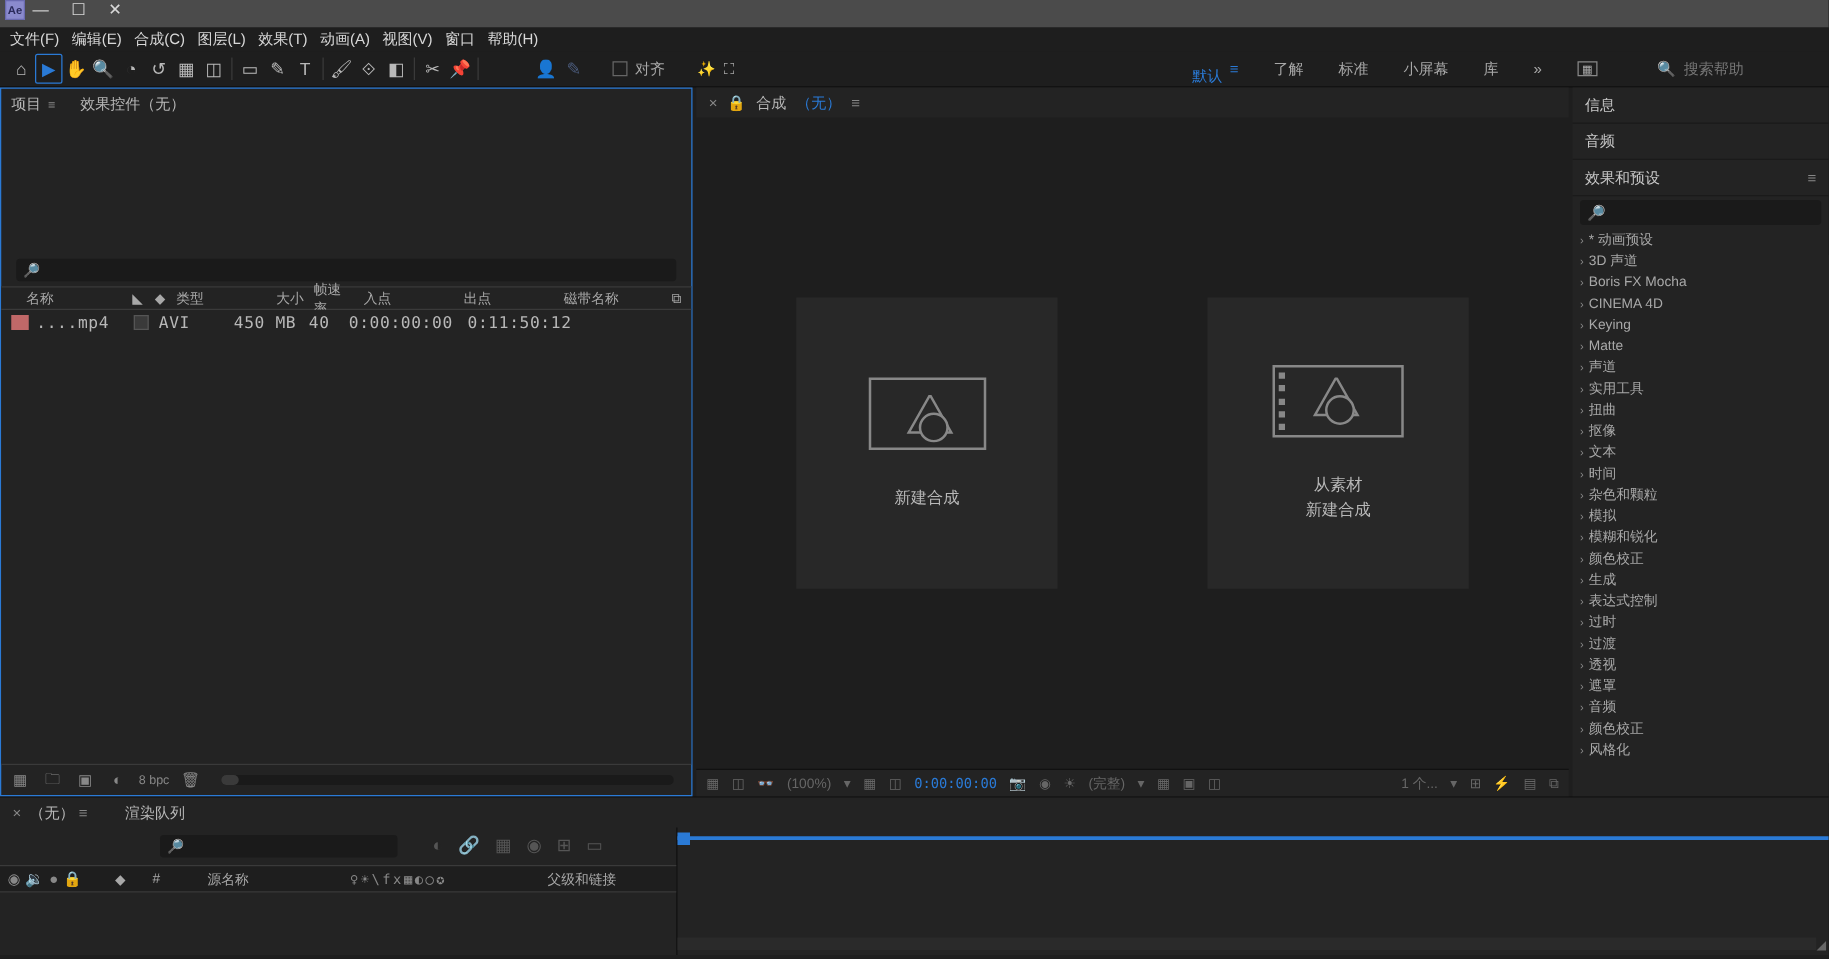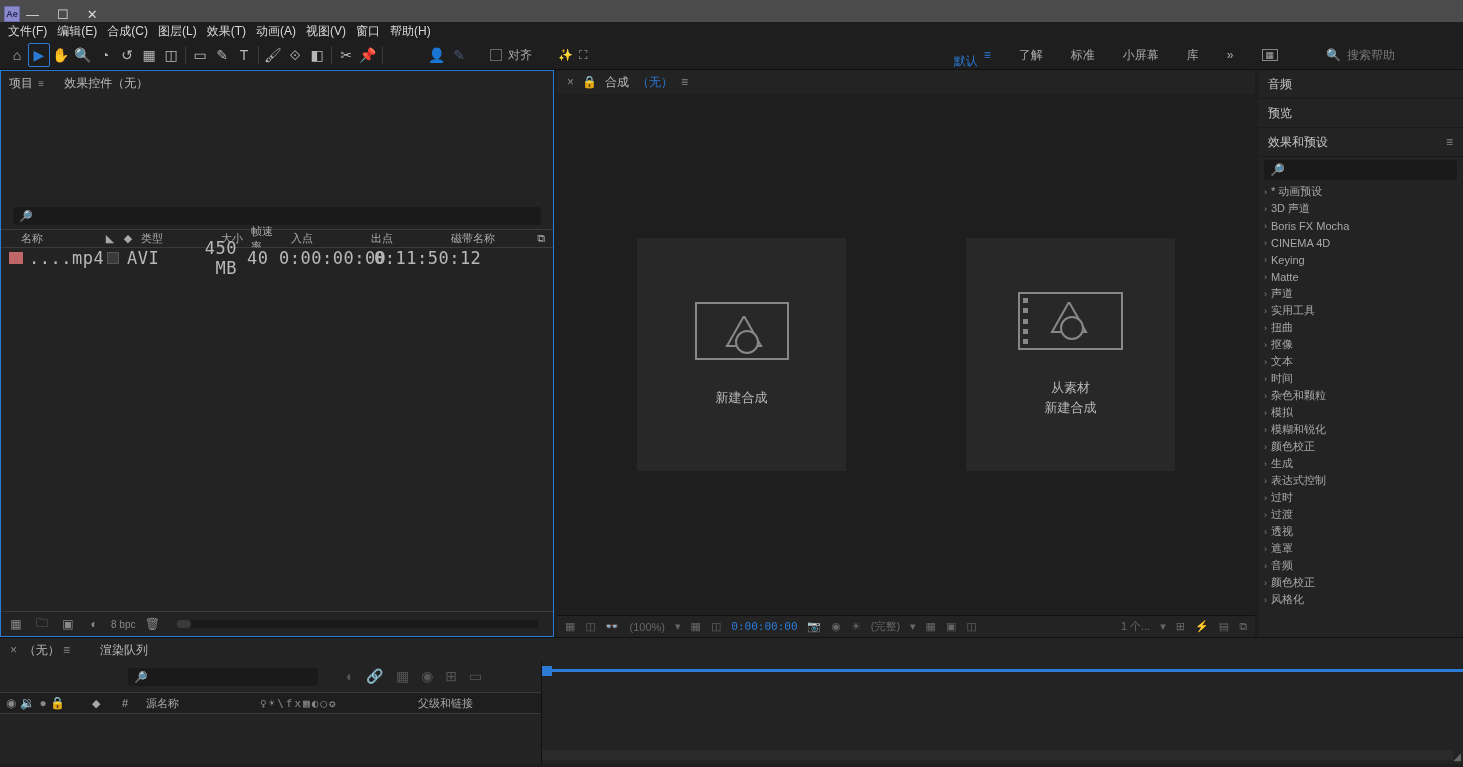--- a/index.html
+++ b/index.html
@@ -1,17 +1,17 @@
 <!DOCTYPE html>
 <html><head>
 <meta charset="utf-8">
 <style>
 * { margin:0; padding:0; box-sizing:border-box; font-family:"Microsoft YaHei","Segoe UI",Arial,sans-serif; }
 body { background:#1e1e1e; color:#b8b8b8; font-size:12px; width:1463px; height:767px; overflow:hidden; }
-.titlebar { height:22px; background:#4b4b4b; display:flex; align-items:flex-end; padding:0 4px; color:#d8d8d8; }
+.titlebar { height:22px; background:#4b4b4b; display:flex; align-items:flex-start; padding:0 4px; color:#d8d8d8; }
 .ae-logo { width:16px; height:16px; background:#8a8acd; color:#2a2a5a; font-size:9px; font-weight:bold; display:flex; align-items:center; justify-content:center; margin-right:6px; border:1px solid #6a6ab0; }
 .titlebar-text { flex:1; font-size:12px; }
 .win-btns { display:flex; gap:18px; margin-right:10px; color:#d8d8d8; font-size:13px; }
 .win-btn { cursor:pointer; }
 .menubar { height:19px; background:#1e1e1e; display:flex; align-items:center; padding:2px 8px; color:#d8d8d8; font-size:12px; gap:10px; }
 .menubar span { cursor:pointer; }
 .toolbar { height:29px; background:#1e1e1e; border-bottom:1px solid #0f0f0f; display:flex; align-items:center; padding:0 6px; }
 .tool { width:22px; height:24px; display:flex; align-items:center; justify-content:center; color:#b8b8b8; font-size:14px; cursor:pointer; }
 .tool.sel { border:1px solid #2a7ad6; border-radius:2px; }
 .sep { width:1px; height:18px; background:#3a3a3a; margin:0 3px; }
@@ -36,21 +36,21 @@
 .c-name { width:100px; padding-left:20px !important; }
 .c-tag { width:18px; text-align:center; }
 .c-type { width:60px; }
 .c-size { width:50px; text-align:right; }
 .c-fps { width:40px; }
 .c-in { width:80px; }
 .c-out { width:80px; }
 .c-tape { width:60px; }
 .c-end { flex:1; text-align:right; padding-right:8px !important; color:#888; }
 .proj-list { flex:1; background:#232323; }
-.proj-row { height:20px; display:flex; align-items:center; font-size:17px; color:#b8b8b8; }
+.proj-row { height:20px; display:flex; align-items:center; font-size:13px; color:#b8b8b8; }
 .file-icon { width:14px; height:12px; background:#c06868; margin-left:8px; margin-right:6px; }
 .tag-box { width:12px; height:12px; background:#3a3a3a; border:1px solid #555; margin-left:4px; }
 .mono { font-family:Consolas,monospace; letter-spacing:0.5px; }
 .proj-footer { height:25px; border-top:1px solid #3a3a3a; display:flex; align-items:center; padding:0 6px; gap:8px; }
 .pf-btn { width:18px; height:16px; display:flex; align-items:center; justify-content:center; color:#888; font-size:12px; cursor:pointer; }
 .pf-bpc { font-size:10px; color:#888; }
 .pf-scrub { flex:1; height:8px; background:#1a1a1a; border-radius:4px; margin-left:8px; margin-right:8px; position:relative; }
 .pf-scrub::before { content:""; position:absolute; left:0; top:0; width:14px; height:8px; background:#3a3a3a; border-radius:4px; }
 
 .center-panel { flex:1; display:flex; flex-direction:column; background:#232323; margin-left:3px; }
@@ -84,21 +84,21 @@
 .tl-tabs { height:24px; display:flex; align-items:center; padding:0 10px; gap:30px; color:#b8b8b8; }
 .tl-tabs .x { color:#888; cursor:pointer; }
 .tl-body { flex:1; display:flex; }
 .tl-left { width:542px; border-right:1px solid #111; position:relative; }
 .tl-search { position:absolute; left:128px; top:6px; width:190px; height:18px; background:#1a1a1a; border-radius:3px; display:flex; align-items:center; padding:0 6px; color:#666; font-size:11px; }
 .tl-icons-row { position:absolute; left:346px; top:6px; display:flex; gap:12px; color:#555; font-size:14px; }
 .tl-header-row { position:absolute; left:0; right:0; top:30px; height:22px; border-top:1px solid #3a3a3a; border-bottom:1px solid #3a3a3a; display:flex; align-items:center; background:#1e1e1e; }
 .tlh { font-size:11px; color:#a8a8a8; }
 .tlh-eye { width:92px; padding-left:6px; display:flex; gap:4px; color:#888; font-size:12px; }
 .tlh-num { width:30px; text-align:center; }
-.tlh-src { width:120px; padding-left:6px; }
+.tlh-src { width:120px; padding-left:6px;margin-left:20px; }
 .tlh-sw { width:140px; font-family:Consolas,monospace; letter-spacing:2px; color:#888; font-size:11px; }
 .tlh-parent { padding-left:18px; }
 .tl-right { flex:1; position:relative; }
 .tl-ruler { position:absolute; left:0; right:0; top:7px; height:3px; background:#2a7ad6; }
 .tl-playhead { position:absolute; left:0; top:4px; width:10px; height:10px; background:#2a7ad6; }
 .tl-scroll { position:absolute; left:0; right:10px; bottom:4px; height:10px; background:#2a2a2a; }
 .tl-resize { position:absolute; right:2px; bottom:2px; color:#666; font-size:10px; }
 
 svg { display:block; }
 .checkbox { width:12px; height:12px; border:1px solid #666; }
@@ -284,22 +284,22 @@
       <span class="cf-item">1 个...</span>
       <span class="cf-item">▾</span>
       <span class="cf-item">⊞</span>
       <span class="cf-item">⚡</span>
       <span class="cf-item">▤</span>
       <span class="cf-item">⧉</span>
     </div>
   </div>
 
   <div class="right-panel">
+    <div class="rp-section">信息</div>
     <div class="rp-section">音频</div>
-    <div class="rp-section">预览</div>
     <div class="rp-section effects">
       <span>效果和预设</span>
         <span style="color:#888;">≡</span>
     </div>
     <div class="rp-search">🔎</div>
     <div class="rp-list" id="rp-list">
         <div class="rp-item">
           <span class="chev">›</span>
           <span>* 动画预设</span>
         </div>

